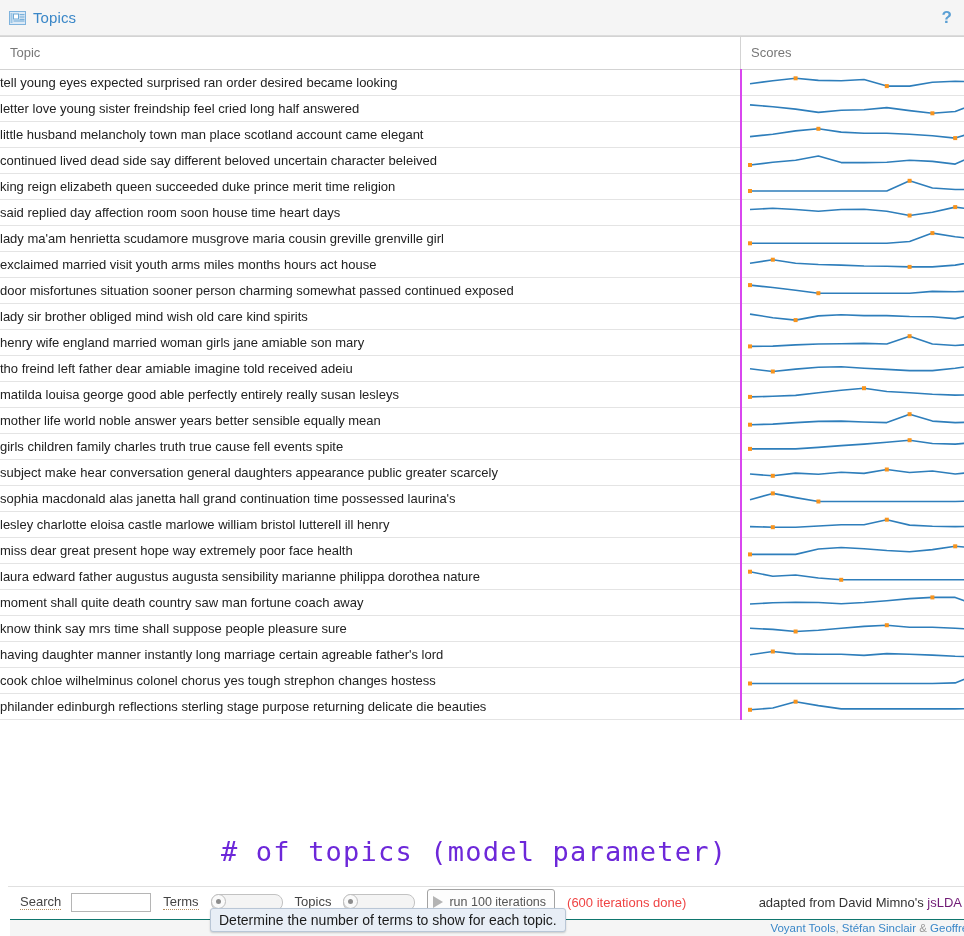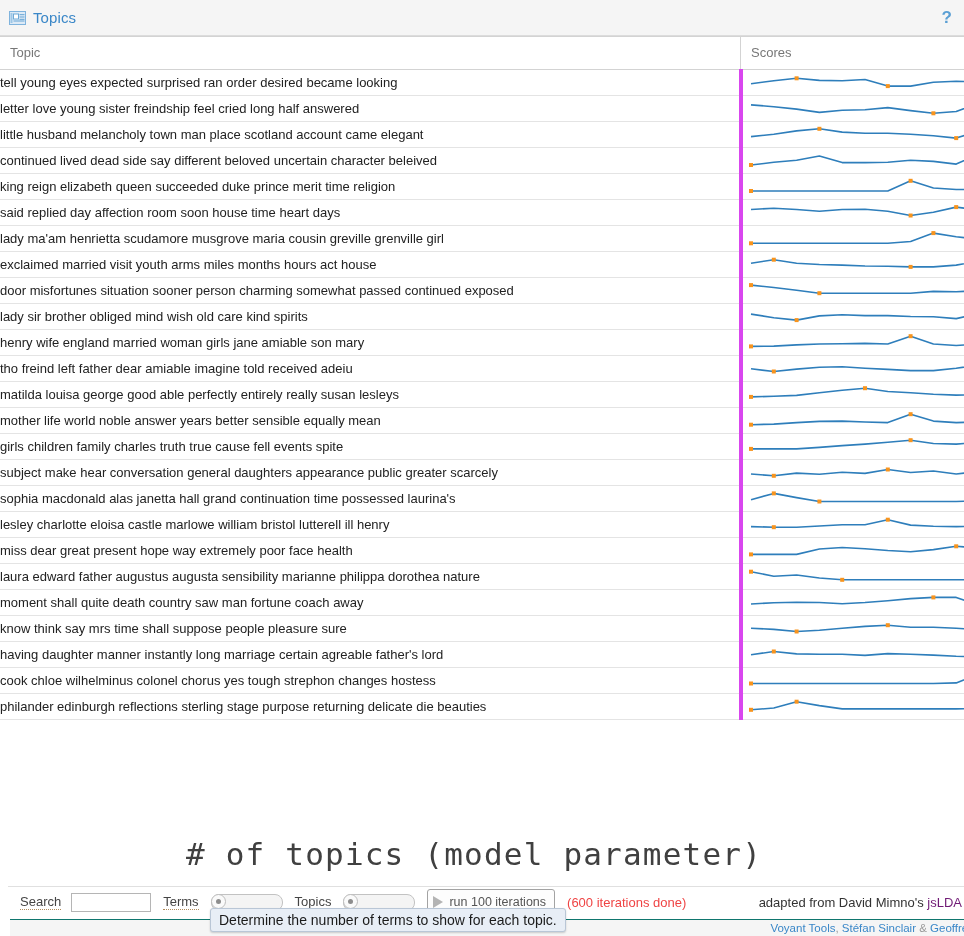--- a/index.html
+++ b/index.html
@@ -68,36 +68,36 @@
     height:25px;
     vertical-align:middle;
     overflow:hidden;
     white-space:nowrap;
   }
   td.topic-cell{
     padding:0 10px;
     color:#222;
     font-size:13px;
     width:720px;
-    border-right:4px solid #d946ef;
+    border-right:2px solid #d946ef;
   }
   td.score-cell{
     padding:0;
     width:244px;
   }
   td.score-cell svg{display:block;}
 
   
   .big-caption{
     position:absolute;
     left:0;top:836px;width:948px;
     text-align:center;
-    color:#404040;
+    color:#6d28d9;
     font-family:"DejaVu Sans Mono", monospace;
-    font-size:31px;
+    font-size:27px;
     letter-spacing:1.2px;
     white-space:nowrap;
   }
 
   
   .toolbar{
     position:absolute;
     left:8px;top:886px;width:964px;height:31px;
     box-sizing:border-box;
     display:flex;align-items:center;

